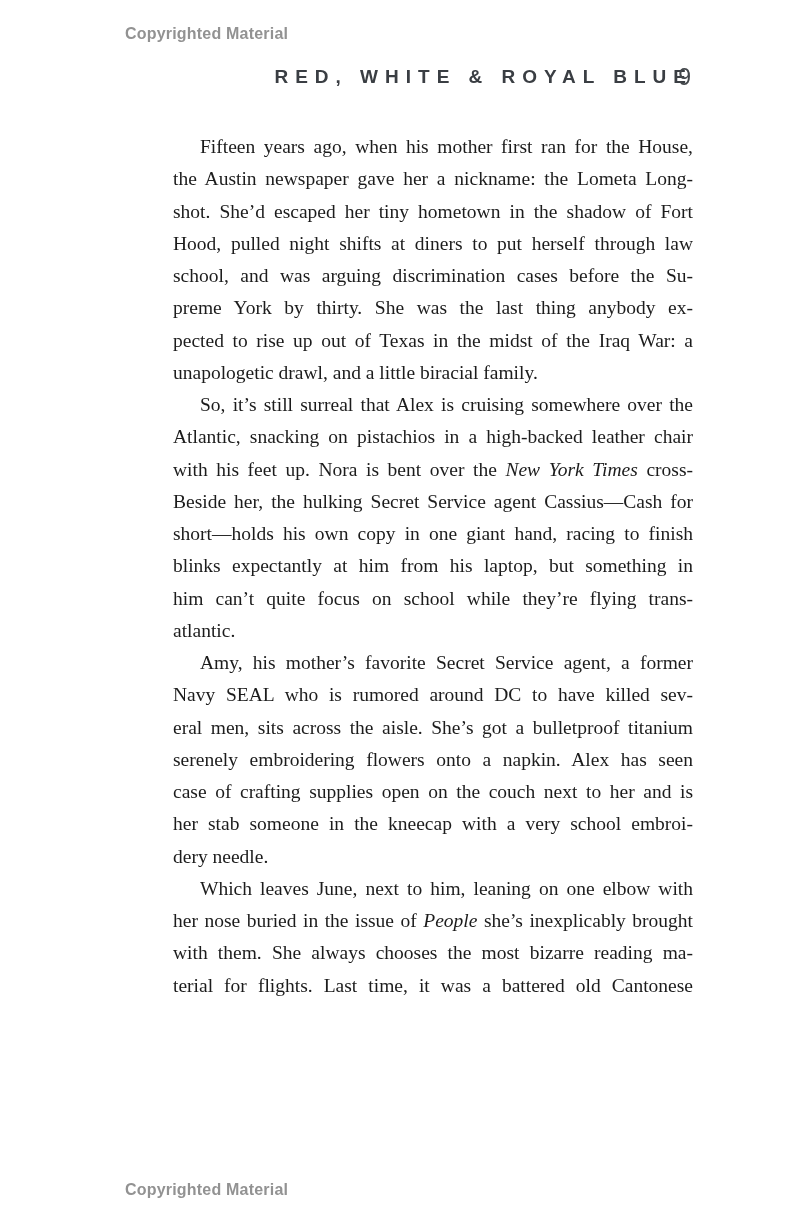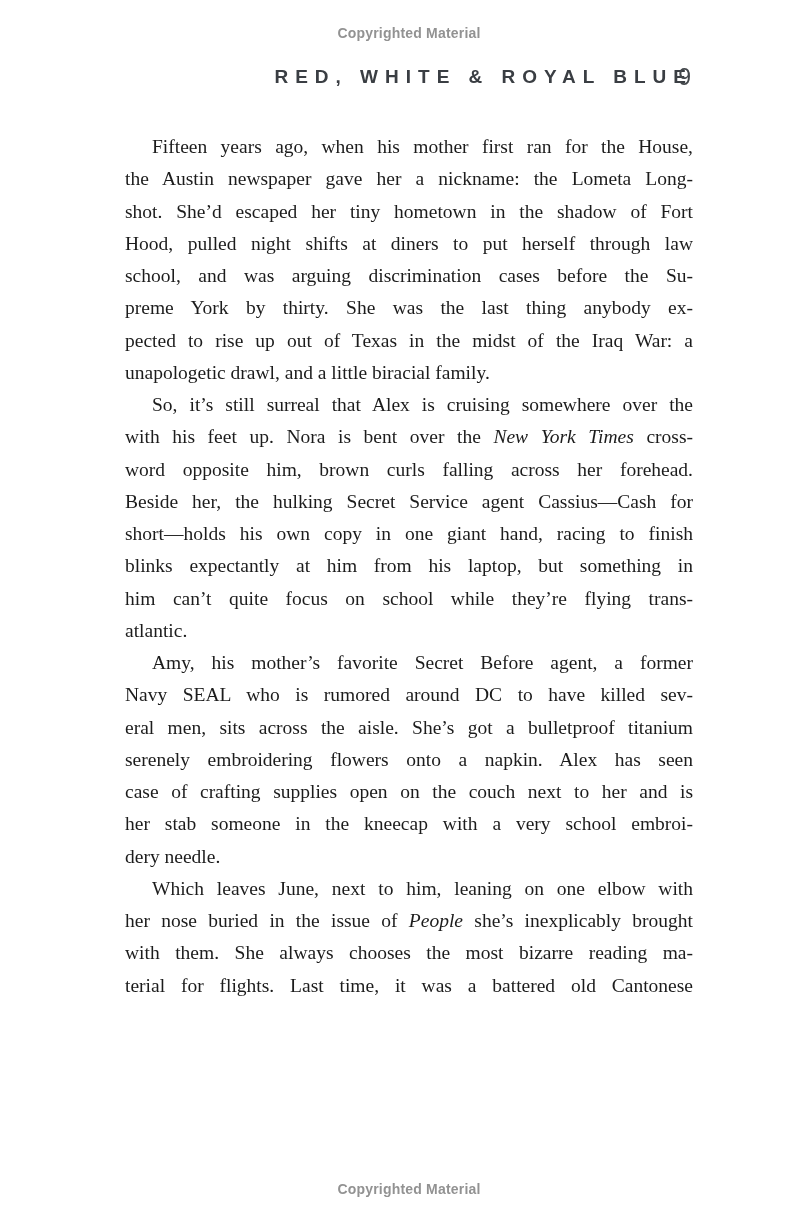--- a/index.html
+++ b/index.html
@@ -12,23 +12,22 @@
     width: 800px;
     height: 1228px;
     background: #ffffff;
     overflow: hidden;
     font-family: "Liberation Serif", serif;
   }
   .copyright {
     position: absolute;
     left: 125px;
     width: 568px;
-    text-align: center;
     font-family: "Liberation Sans", sans-serif;
-    font-size: 14px;
+    font-size: 16px;
     font-weight: bold;
     color: #929292;
     letter-spacing: 0.2px;
   }
   .copyright.top { top: 25px; }
   .copyright.bottom { top: 1181px; }
 
   .running-head {
     position: absolute;
     top: 66px;
@@ -66,20 +65,21 @@
     color: #1c1c1c;
     font-size: 19.5px;
     line-height: 32.25px;
   }
   .paragraph { margin: 0; }
   .line {
     text-align: justify;
     text-align-last: justify;
     height: 32.25px;
     overflow: hidden;
+    margin-left: 48px;
   }
   .line.last {
     text-align-last: left;
   }
   .line.indent {
     text-indent: 27px;
   }
   .line em { font-style: italic; }
 </style>
 </head>
@@ -100,30 +100,30 @@
         <div class="line"><span>the Austin newspaper gave her a nickname: the Lometa Long-</span></div>
         <div class="line"><span>shot. She’d escaped her tiny hometown in the shadow of Fort</span></div>
         <div class="line"><span>Hood, pulled night shifts at diners to put herself through law</span></div>
         <div class="line"><span>school, and was arguing discrimination cases before the Su-</span></div>
         <div class="line"><span>preme York by thirty. She was the last thing anybody ex-</span></div>
         <div class="line"><span>pected to rise up out of Texas in the midst of the Iraq War: a</span></div>
         <div class="line last"><span>unapologetic drawl, and a little biracial family.</span></div>
       </div>
       <div class="paragraph">
         <div class="line indent"><span>So, it’s still surreal that Alex is cruising somewhere over the</span></div>
+        <div class="line"><span>Atlantic, snacking on pistachios in a high-backed leather chair</span></div>
         <div class="line"><span>with his feet up. Nora is bent over the </span><em>New York Times</em><span> cross-</span></div>
-        <div class="line"><span>word opposite him, brown curls falling across her forehead.</span></div>
         <div class="line"><span>Beside her, the hulking Secret Service agent Cassius—Cash for</span></div>
         <div class="line"><span>short—holds his own copy in one giant hand, racing to finish</span></div>
         <div class="line"><span>blinks expectantly at him from his laptop, but something in</span></div>
         <div class="line"><span>him can’t quite focus on school while they’re flying trans-</span></div>
         <div class="line last"><span>atlantic.</span></div>
       </div>
       <div class="paragraph">
-        <div class="line indent"><span>Amy, his mother’s favorite Secret Before agent, a former</span></div>
+        <div class="line indent"><span>Amy, his mother’s favorite Secret Service agent, a former</span></div>
         <div class="line"><span>Navy SEAL who is rumored around DC to have killed sev-</span></div>
         <div class="line"><span>eral men, sits across the aisle. She’s got a bulletproof titanium</span></div>
         <div class="line"><span>serenely embroidering flowers onto a napkin. Alex has seen</span></div>
         <div class="line"><span>case of crafting supplies open on the couch next to her and is</span></div>
         <div class="line"><span>her stab someone in the kneecap with a very school embroi-</span></div>
         <div class="line last"><span>dery needle.</span></div>
       </div>
       <div class="paragraph">
         <div class="line indent"><span>Which leaves June, next to him, leaning on one elbow with</span></div>
         <div class="line"><span>her nose buried in the issue of </span><em>People</em><span> she’s inexplicably brought</span></div>

